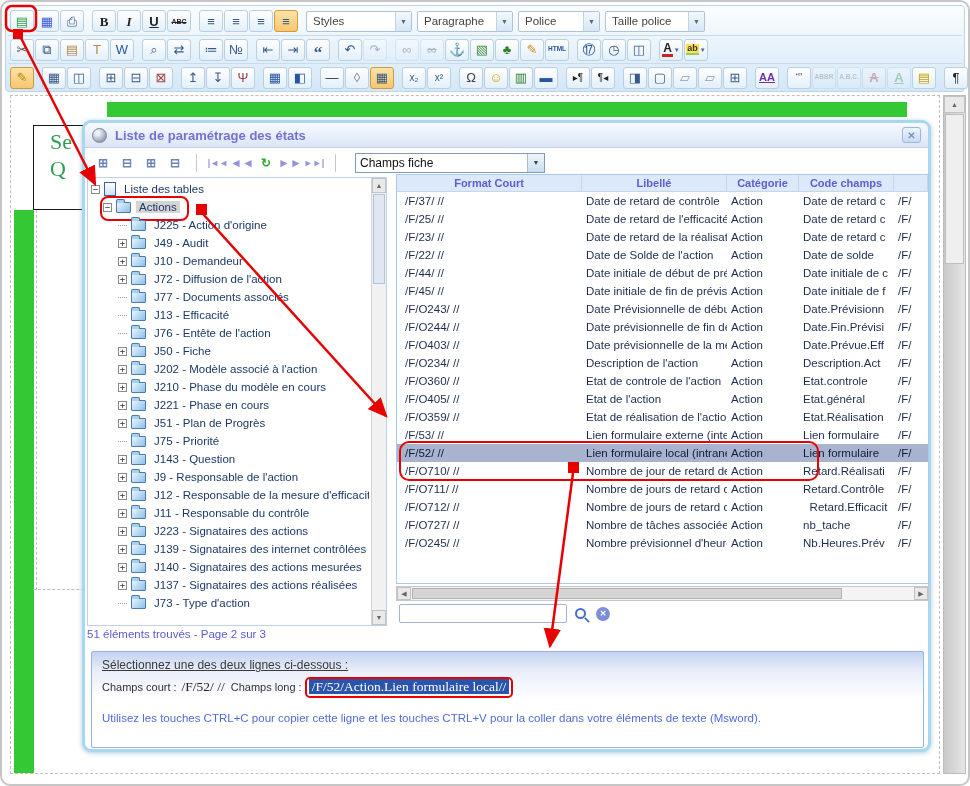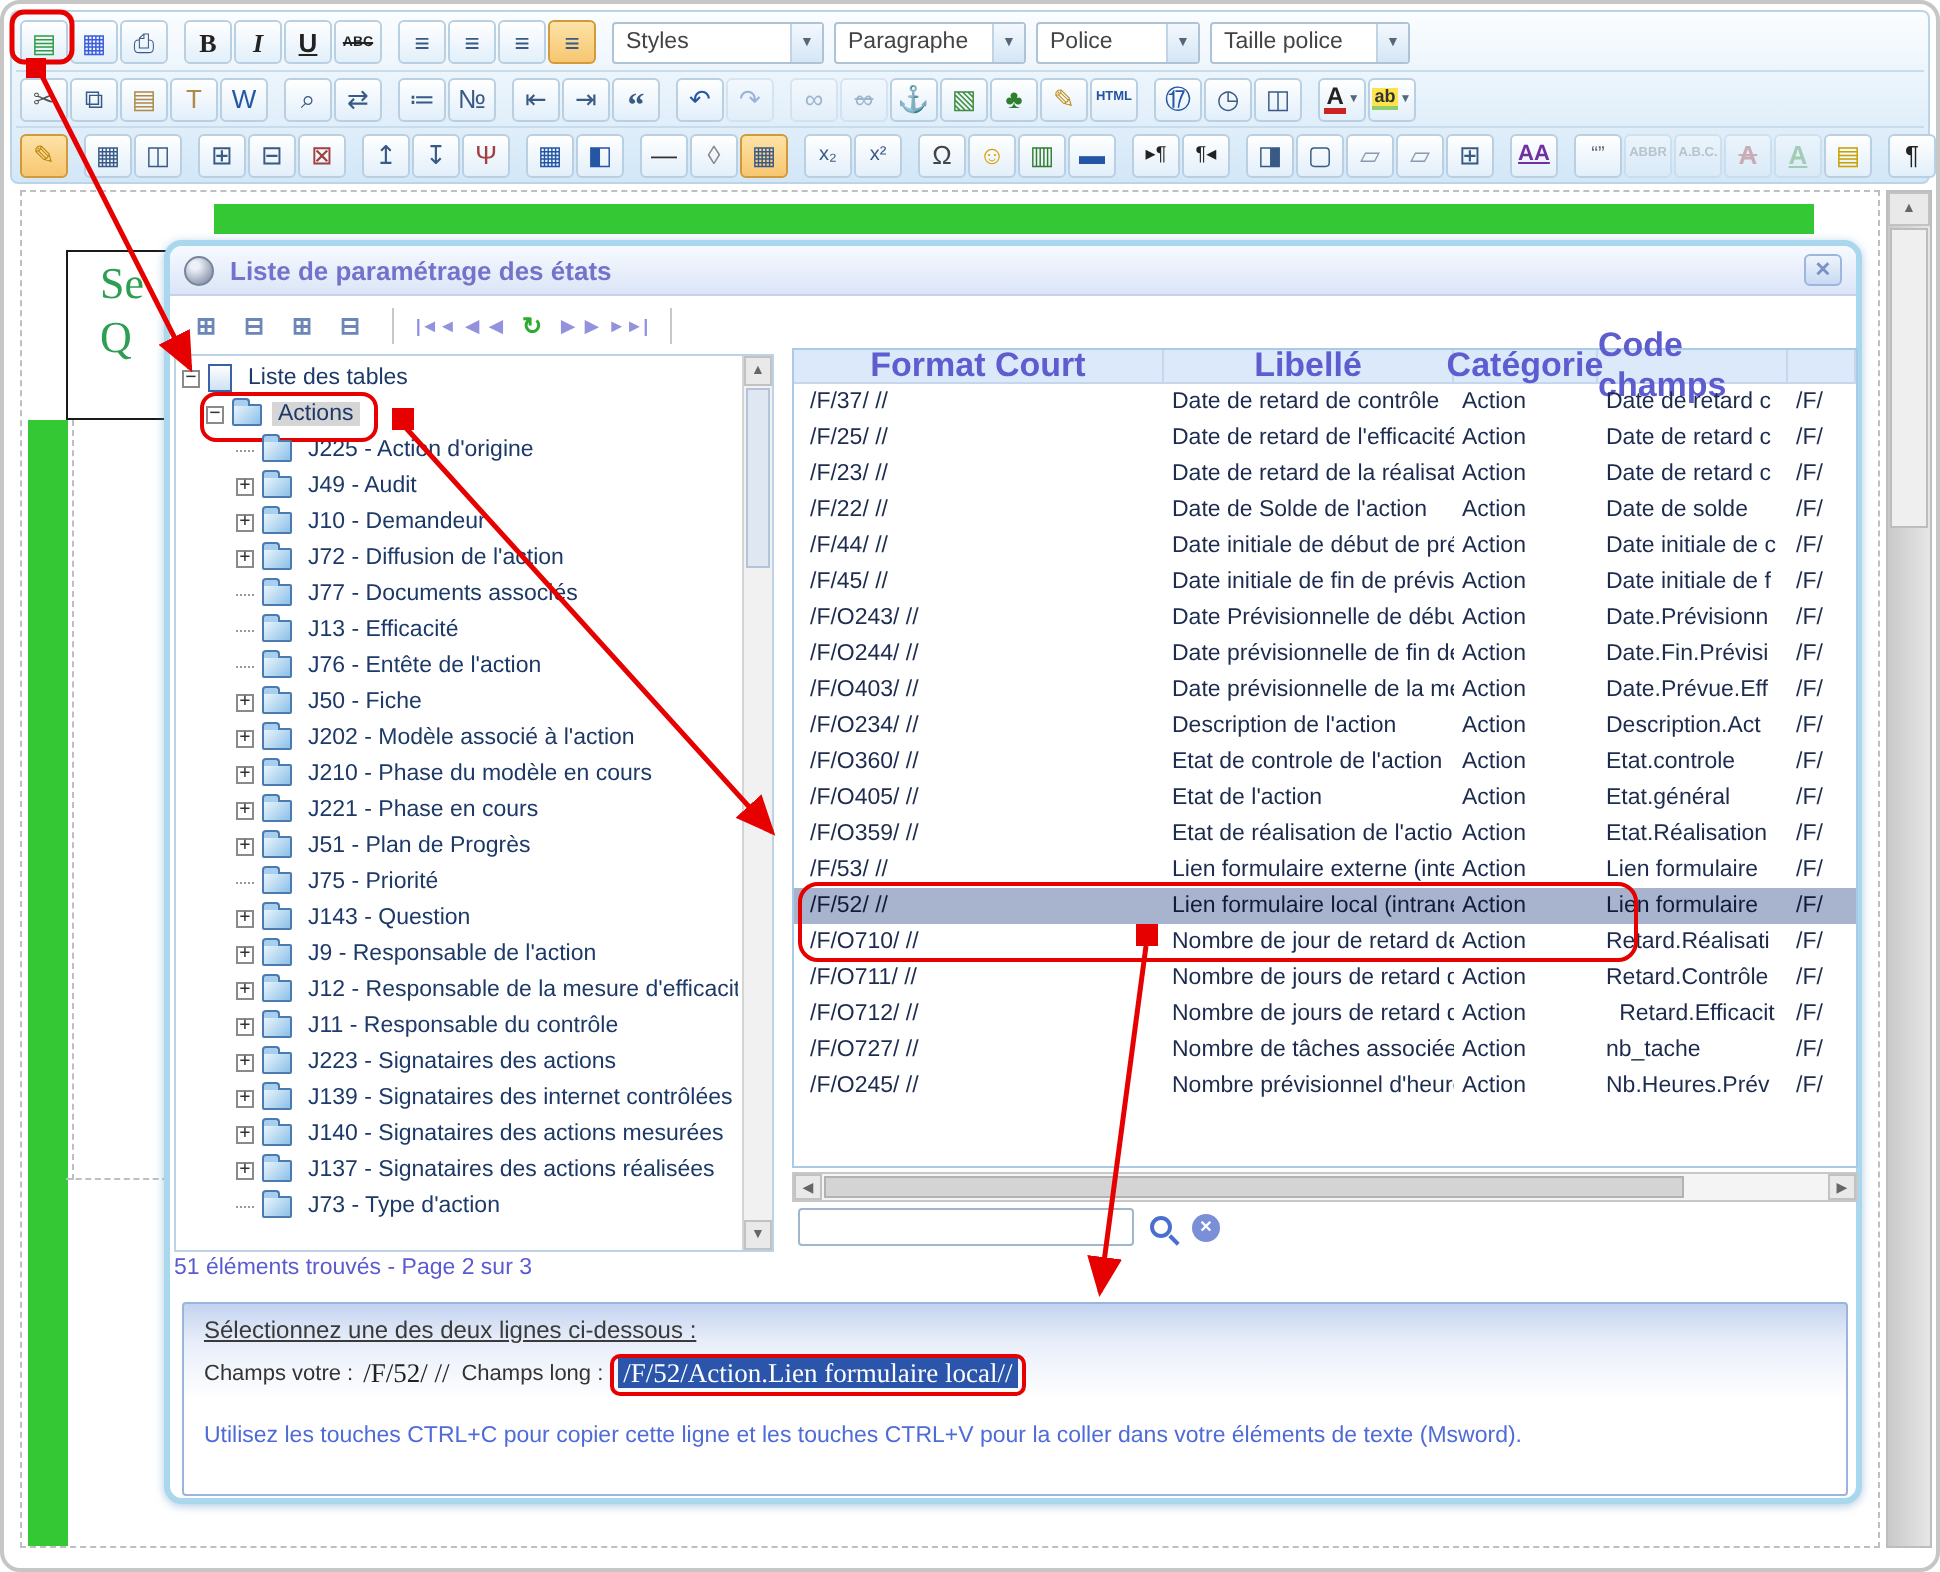--- a/index.html
+++ b/index.html
@@ -96,21 +96,21 @@
   #tree-scroll{position:absolute;right:0;top:0;width:15px;height:100%;background:#f1f1f1;border-left:1px solid #d4d4d4}
   #tree-scroll .sb-btn{position:absolute;left:0;right:0;height:15px}
   #tree-scroll-down{bottom:0}
   #tree-scroll-thumb{position:absolute;left:1px;right:1px;top:16px;height:90px;background:#dfe7f2;border:1px solid #b4c4d8}
 
   #tree-status{position:absolute;left:2px;top:505px;font-size:11.5px;color:#5b5bd0}
 
   
   #grid-pane{position:absolute;left:311px;top:51px;width:533px;height:410px;border:1px solid #a9cbe8;background:#fff}
   #grid-header{display:flex;height:17px;background:#dbe9fb;border-bottom:1px solid #c6d6ec;
-    font-size:17px;font-weight:bold;color:#5d5dd0}
+    font-size:11px;font-weight:bold;color:#5d5dd0}
   .gh-cell{display:flex;align-items:center;justify-content:center;border-right:1px solid #c6d6ec;height:100%;flex:none;cursor:pointer}
   #grid-body{position:relative;font-size:11.5px;color:#1d2c4e}
   .g-row{display:flex;height:18px;align-items:center;cursor:pointer}
   .g-row.selected{background:#a8b3ce;color:#0f1c3a}
   .g-cell{overflow:hidden;white-space:nowrap;flex:none;padding-left:4px}
   .g-cell.c0{padding-left:8px}
   #rows-annot{position:absolute;left:2px;top:249px;width:420px;height:40px;border:2.5px solid #e60000;border-radius:10px;pointer-events:none}
 
   #grid-hscroll{position:absolute;left:311px;top:463px;width:533px;height:15px;background:#f4f4f4;border:1px solid #c8c8c8}
   #grid-hscroll .sb-btn{position:absolute;top:0;bottom:0;width:14px}
@@ -440,20 +440,24 @@
           <span class="dtb-btn" style="color: rgb(109, 134, 184);">⊞</span>
           <span class="dtb-btn" style="color: rgb(109, 134, 184);">⊟</span>
           <span class="dtb-sep"></span>
           <span class="dtb-btn" style="color: rgb(147, 147, 221); font-size: 9px;">|◄◄</span>
           <span class="dtb-btn" style="color: rgb(147, 147, 221);">◄◄</span>
           <span class="dtb-btn" style="color: rgb(47, 170, 47);">↻</span>
           <span class="dtb-btn" style="color: rgb(147, 147, 221);">►►</span>
           <span class="dtb-btn" style="color: rgb(147, 147, 221); font-size: 9px;">►►|</span>
           <span class="dtb-sep"></span>
         </span>
+      <span id="dlg-filter">
+        <span>Champs fiche</span>
+        <span class="arr">▼</span>
+      </span>
     </div>
 
     <div id="tree-pane">
       <div id="tree-content">
           <div class="tree-row lv0">
             <span class="tree-exp">−</span>
             <span class="tree-doc"></span>
             <span class="tree-label">Liste des tables</span>
           </div>
           <div class="tree-row lv1 selected annotated">
@@ -740,21 +744,21 @@
 
     <div id="search-row">
       <input id="search-input" value="" style="">
       <span id="search-icon"></span>
       <span id="clear-icon">✕</span>
     </div>
 
     <div id="info-panel">
       <div id="info-heading">Sélectionnez une des deux lignes ci-dessous :</div>
       <div id="info-line2">
-        <span class="fld-label">Champs votre :</span>
+        <span class="fld-label">Champs court :</span>
         <span class="fld-serif">/F/52/ //</span>
         <span class="fld-label">Champs long :</span>
         <span id="long-box"><span id="long-value">/F/52/Action.Lien formulaire local//</span></span>
       </div>
       <div id="info-hint">Utilisez les touches CTRL+C pour copier cette ligne et les touches CTRL+V pour la coller dans votre éléments de texte (Msword).</div>
     </div>
   </div>
 
   <svg id="annot-svg" width="970" height="786">
     <defs>

